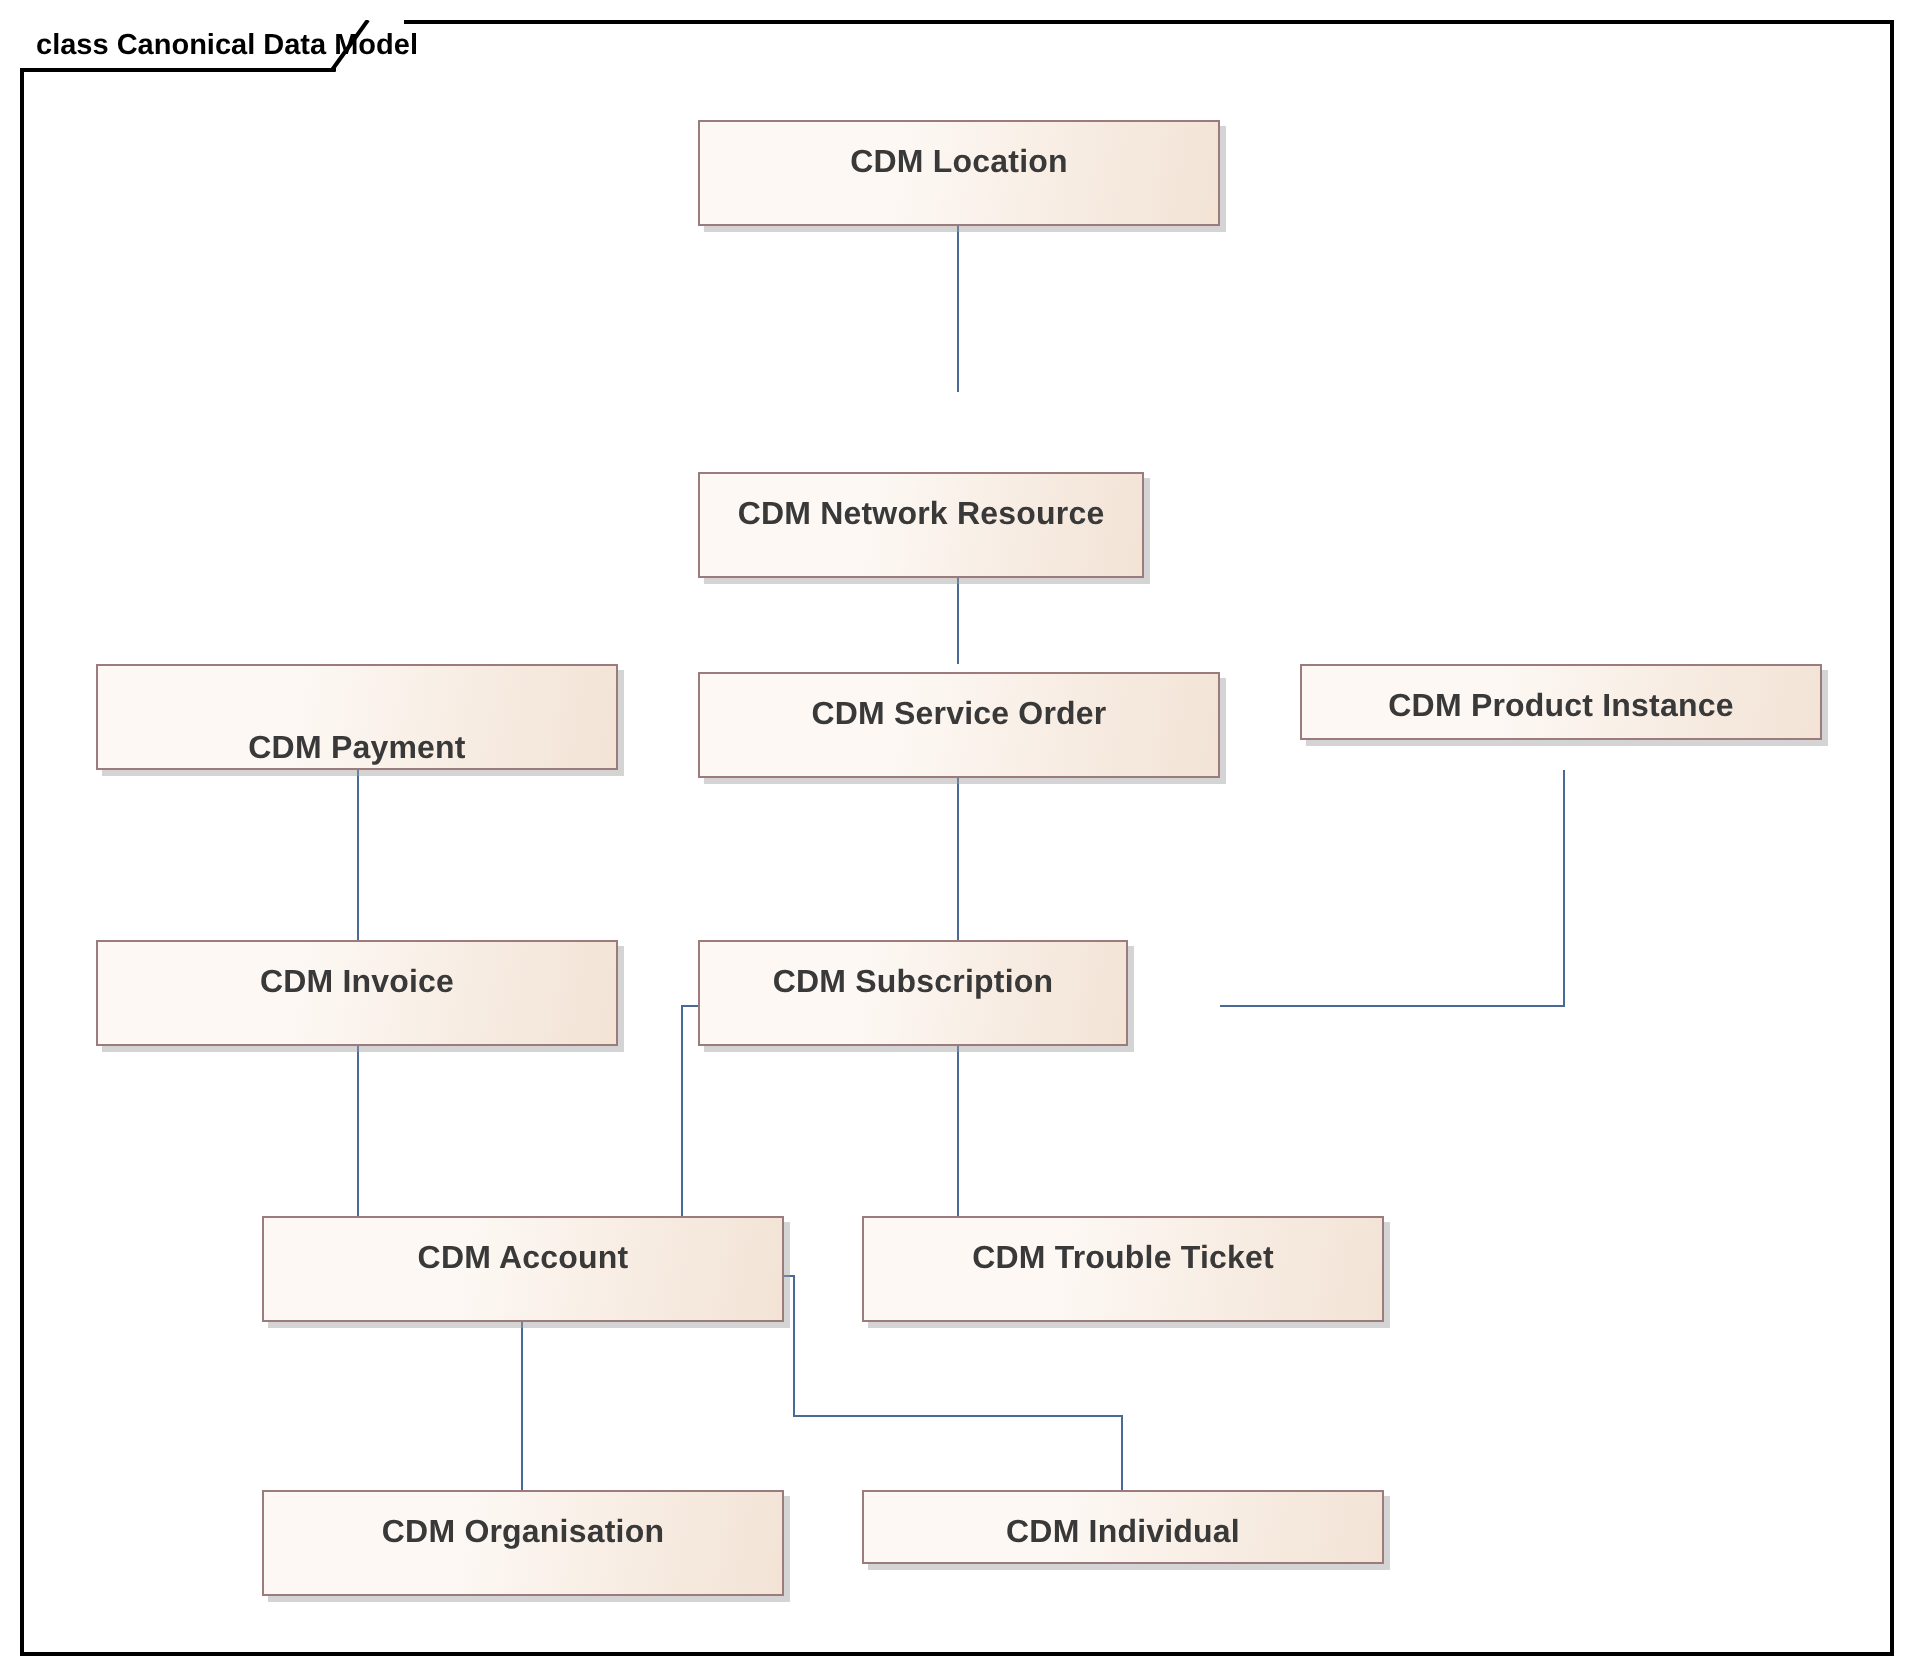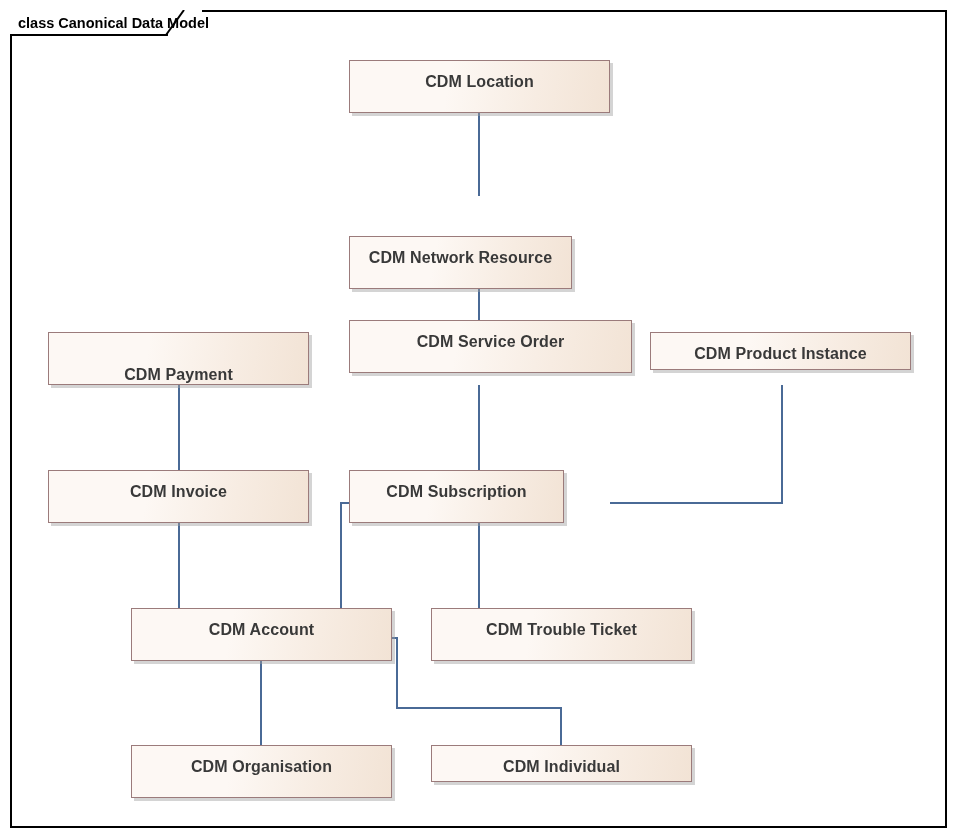--- a/index.html
+++ b/index.html
@@ -146,21 +146,21 @@
   <div id="class-layer">
       <div class="class-box" style="left: 349px; top: 60px; width: 261px; height: 53px;">
         <div class="class-box-name">CDM Location</div>
       </div>
       <div class="class-box" style="left: 349px; top: 196px; width: 223px; height: 53px; margin-top: 40px;">
         <div class="class-box-name">CDM Network Resource</div>
       </div>
       <div class="class-box" style="left: 48px; top: 332px; width: 261px; height: 53px; align-items: flex-end;">
         <div class="class-box-name">CDM Payment</div>
       </div>
-      <div class="class-box" style="left: 349px; top: 320px; width: 283px; height: 53px;">
+      <div class="class-box" style="left: 349px; top: 336px; width: 261px; height: 53px;">
         <div class="class-box-name">CDM Service Order</div>
       </div>
       <div class="class-box" style="left: 650px; top: 332px; width: 261px; height: 38px;">
         <div class="class-box-name">CDM Product Instance</div>
       </div>
       <div class="class-box" style="left: 48px; top: 470px; width: 261px; height: 53px; justify-content: center;">
         <div class="class-box-name">CDM Invoice</div>
       </div>
       <div class="class-box" style="left: 349px; top: 470px; width: 215px; height: 53px;">
         <div class="class-box-name">CDM Subscription</div>

